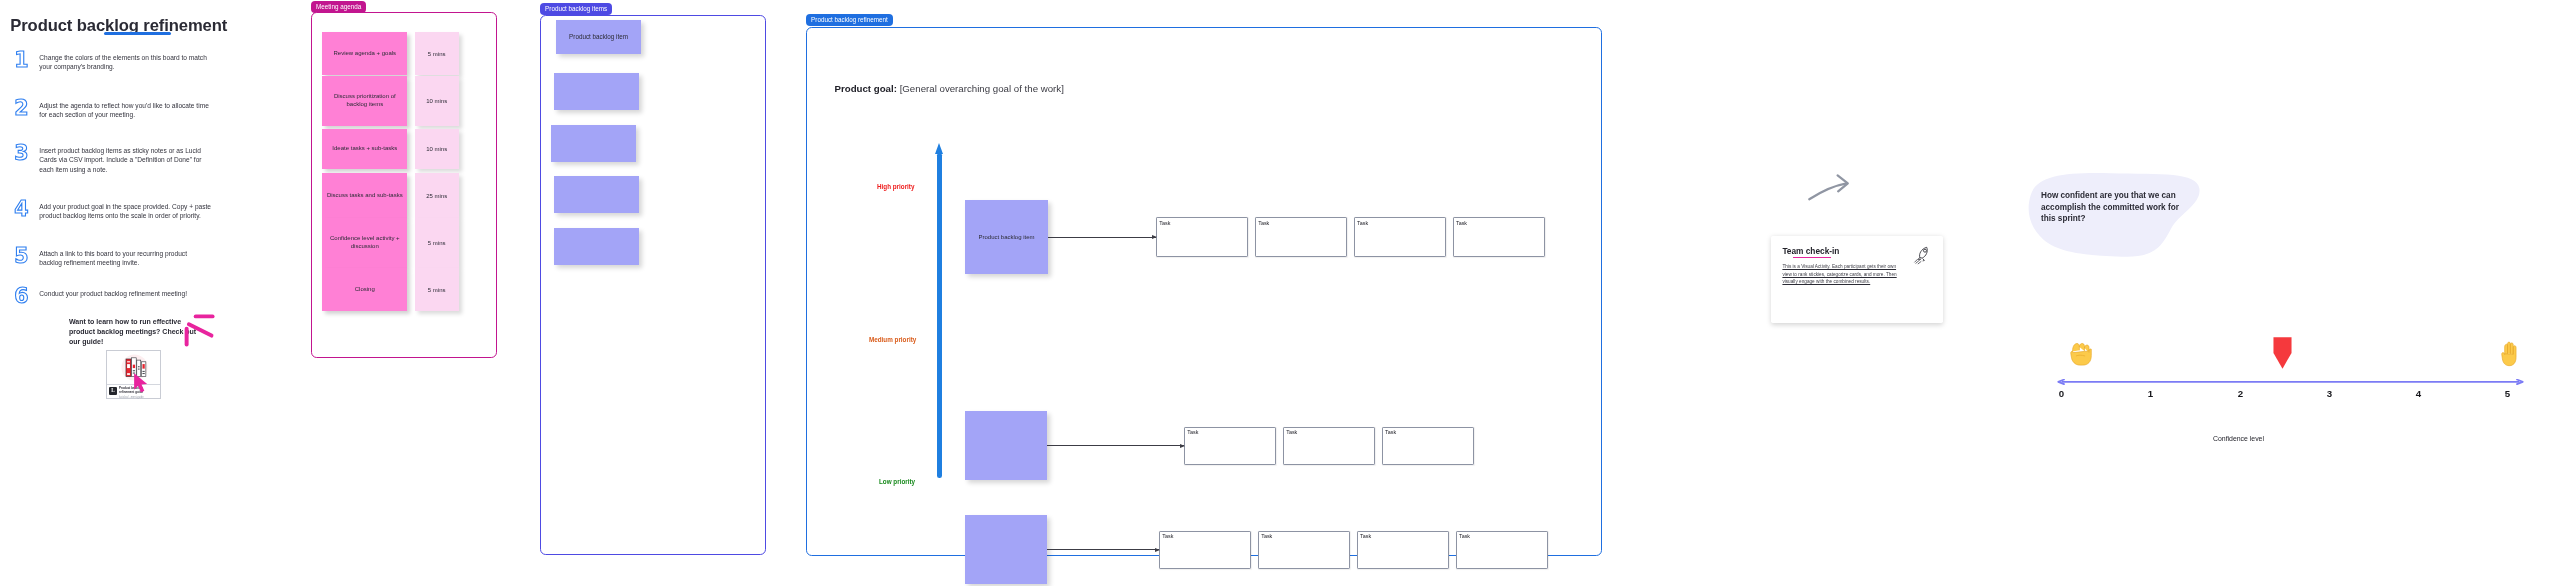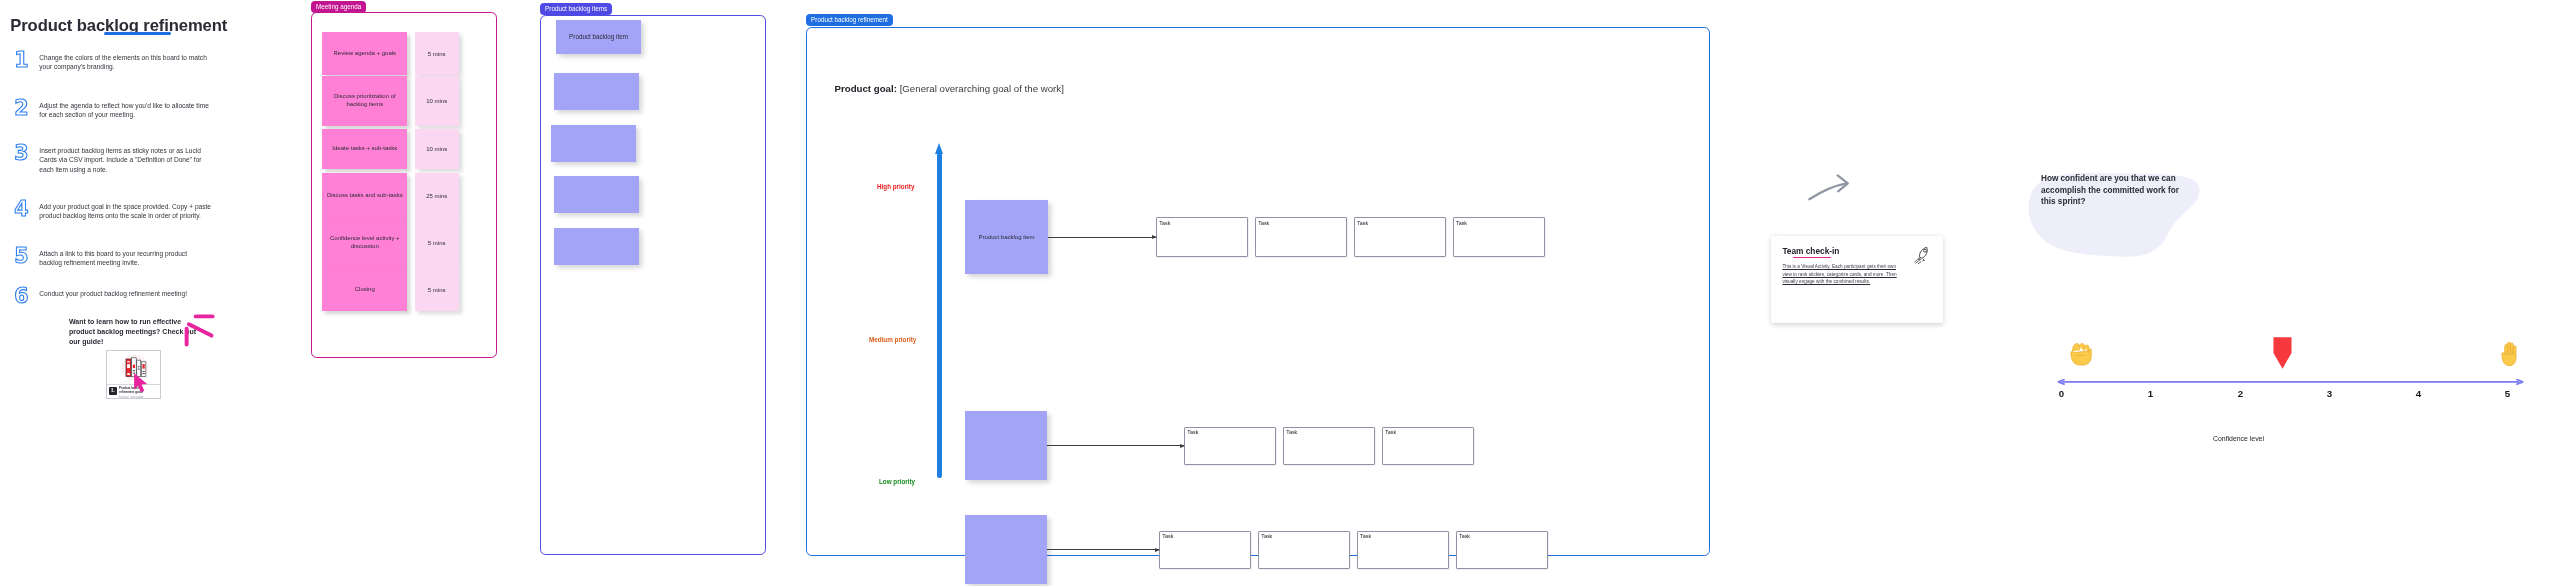--- a/index.html
+++ b/index.html
@@ -89,21 +89,21 @@
   
   #items-panel{left:540px;top:15.4px;width:226px;height:540px;border:1.1px solid #4e4ae3;}
   .item-sticky{
     position:absolute;background:#a3a4f7;
     box-shadow:2.9px 3.4px 4.6px rgba(0,0,0,.16);
     display:flex;align-items:center;justify-content:center;text-align:center;
     font-size:6.3px;color:#2b2b35;line-height:1.35;
   }
 
   
-  #main-panel{left:806px;top:27px;width:904px;height:529px;border:1.1px solid #1f6fe0;}
+  #main-panel{left:806px;top:27px;width:796px;height:529px;border:1.1px solid #1f6fe0;}
   #product-goal{
     position:absolute;left:27.5px;top:55px;font-size:9.7px;color:#3a3a42;white-space:nowrap;
   }
   #product-goal b{color:#22222a;}
   
   #axis{position:absolute;left:935px;top:143px;width:8px;height:335px;}
   #axis-shaft{position:absolute;left:1.7px;top:9.7px;width:5.1px;height:325px;background:#1f7fe0;border-radius:2.3px;}
   #axis-head{
     position:absolute;left:0;top:0;width:0;height:0;
     border-left:4px solid transparent;border-right:4px solid transparent;
@@ -140,21 +140,21 @@
     padding:10.3px 11.4px;box-sizing:border-box;text-decoration:underline;
   }
   #checkin-title{font-size:8.3px;font-weight:bold;color:#22222a;display:inline-block;}
   #checkin-underline{width:38px;height:1.4px;background:#e8249e;margin:0.6px 0 0 10.3px;}
   #checkin-body{font-size:4.7px;line-height:1.55;color:#3c3c45;margin-top:5.1px;width:123px;}
   #rocket-icon{position:absolute;right:10.3px;top:9.2px;}
 
   
   #q-bubble{left:2025px;top:172px;width:240px;height:103px;}
   #q-text{
-    position:absolute;left:2041px;top:173px;width:146px;
+    position:absolute;left:2041px;top:190px;width:146px;
     font-size:8.2px;font-weight:bold;line-height:1.42;color:#2b2b35;
   }
 
   
   #scale-line{left:2056px;top:379px;width:469px;height:5.7px;}
   .scale-num{
     position:absolute;top:388px;font-size:9.7px;font-weight:bold;color:#17171c;
     text-align:center;width:17px;
   }
   #scale-caption{

